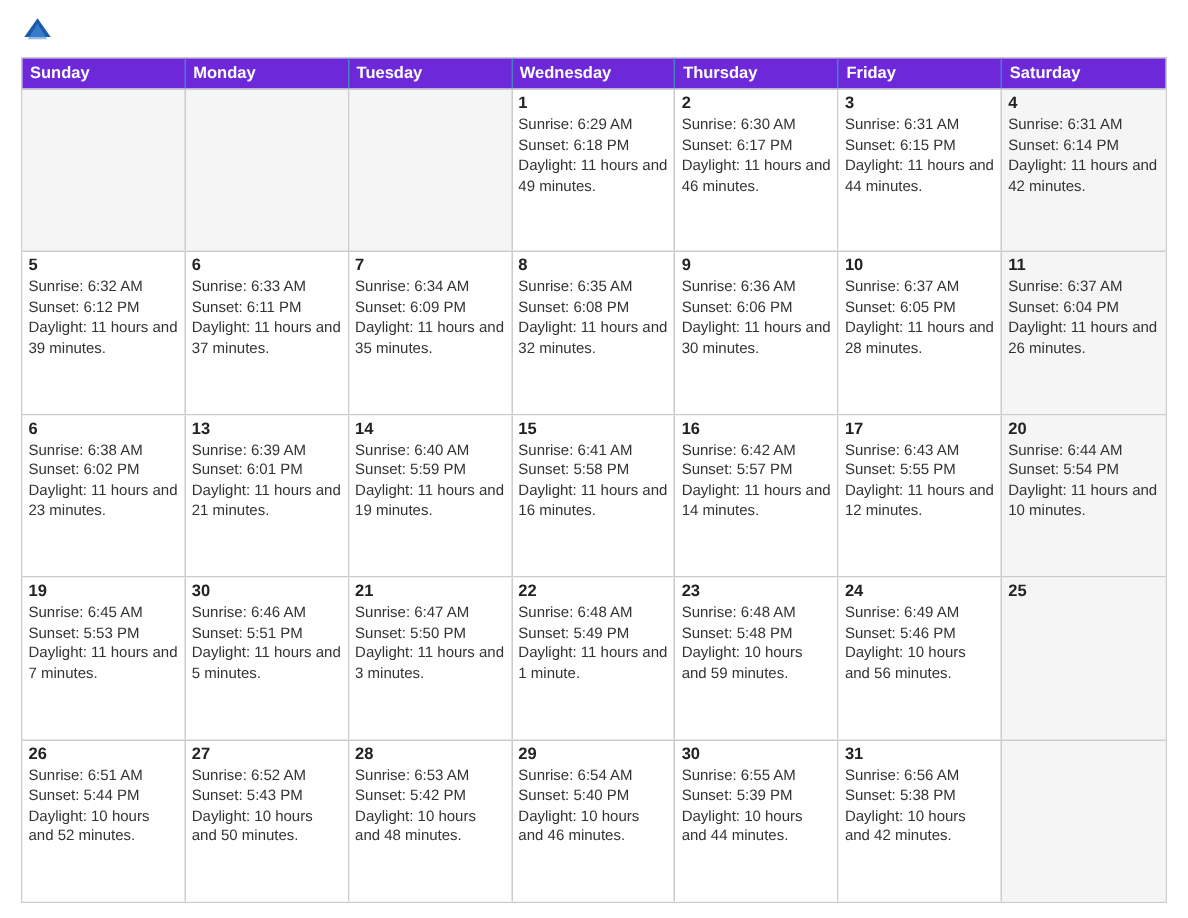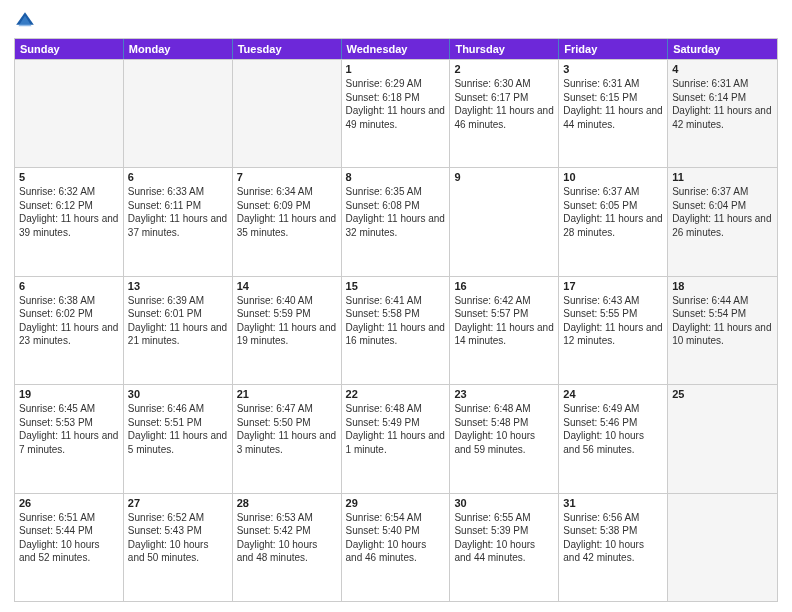--- a/index.html
+++ b/index.html
@@ -182,20 +182,21 @@
           <div class="cal-cell">
             <div class="cal-day-num">7</div>
             <div class="cal-cell-text">Sunrise: 6:34 AM<br>Sunset: 6:09 PM<br>Daylight: 11 hours and 35 minutes.</div>
           </div>
           <div class="cal-cell">
             <div class="cal-day-num">8</div>
             <div class="cal-cell-text">Sunrise: 6:35 AM<br>Sunset: 6:08 PM<br>Daylight: 11 hours and 32 minutes.</div>
           </div>
           <div class="cal-cell">
             <div class="cal-day-num">9</div>
+            <div class="cal-cell-text">Sunrise: 6:36 AM<br>Sunset: 6:06 PM<br>Daylight: 11 hours and 30 minutes.</div>
           </div>
           <div class="cal-cell">
             <div class="cal-day-num">10</div>
             <div class="cal-cell-text">Sunrise: 6:37 AM<br>Sunset: 6:05 PM<br>Daylight: 11 hours and 28 minutes.</div>
           </div>
           <div class="cal-cell shaded">
             <div class="cal-day-num">11</div>
             <div class="cal-cell-text">Sunrise: 6:37 AM<br>Sunset: 6:04 PM<br>Daylight: 11 hours and 26 minutes.</div>
           </div>
         </div>
@@ -218,21 +219,21 @@
           </div>
           <div class="cal-cell">
             <div class="cal-day-num">16</div>
             <div class="cal-cell-text">Sunrise: 6:42 AM<br>Sunset: 5:57 PM<br>Daylight: 11 hours and 14 minutes.</div>
           </div>
           <div class="cal-cell">
             <div class="cal-day-num">17</div>
             <div class="cal-cell-text">Sunrise: 6:43 AM<br>Sunset: 5:55 PM<br>Daylight: 11 hours and 12 minutes.</div>
           </div>
           <div class="cal-cell shaded">
-            <div class="cal-day-num">18</div>
+            <div class="cal-day-num">20</div>
             <div class="cal-cell-text">Sunrise: 6:44 AM<br>Sunset: 5:54 PM<br>Daylight: 11 hours and 10 minutes.</div>
           </div>
         </div>
         <div class="cal-week">
           <div class="cal-cell">
             <div class="cal-day-num">19</div>
             <div class="cal-cell-text">Sunrise: 6:45 AM<br>Sunset: 5:53 PM<br>Daylight: 11 hours and 7 minutes.</div>
           </div>
           <div class="cal-cell">
             <div class="cal-day-num">30</div>

